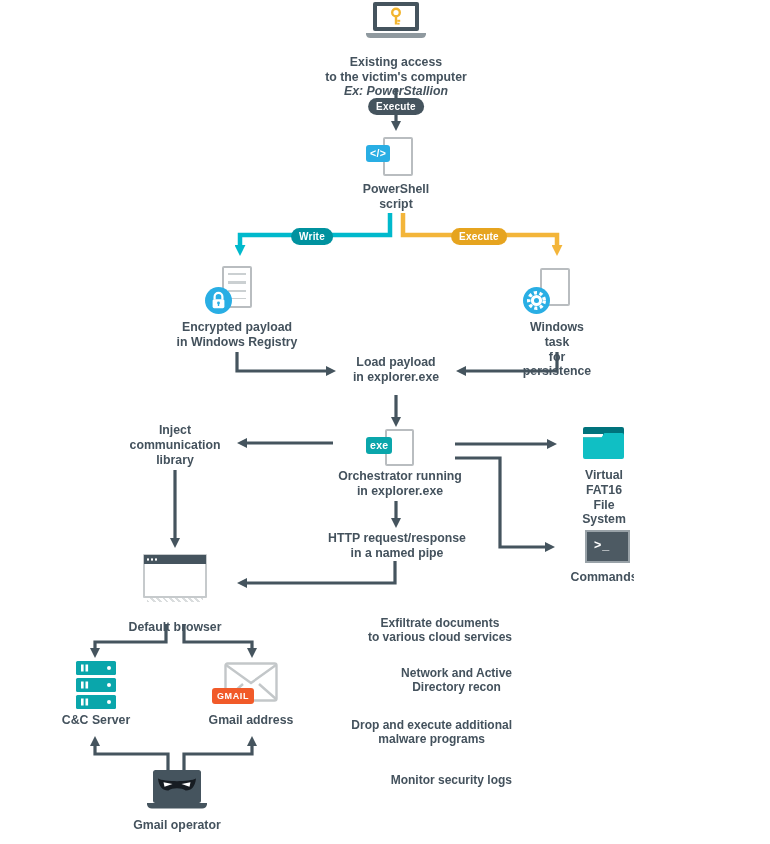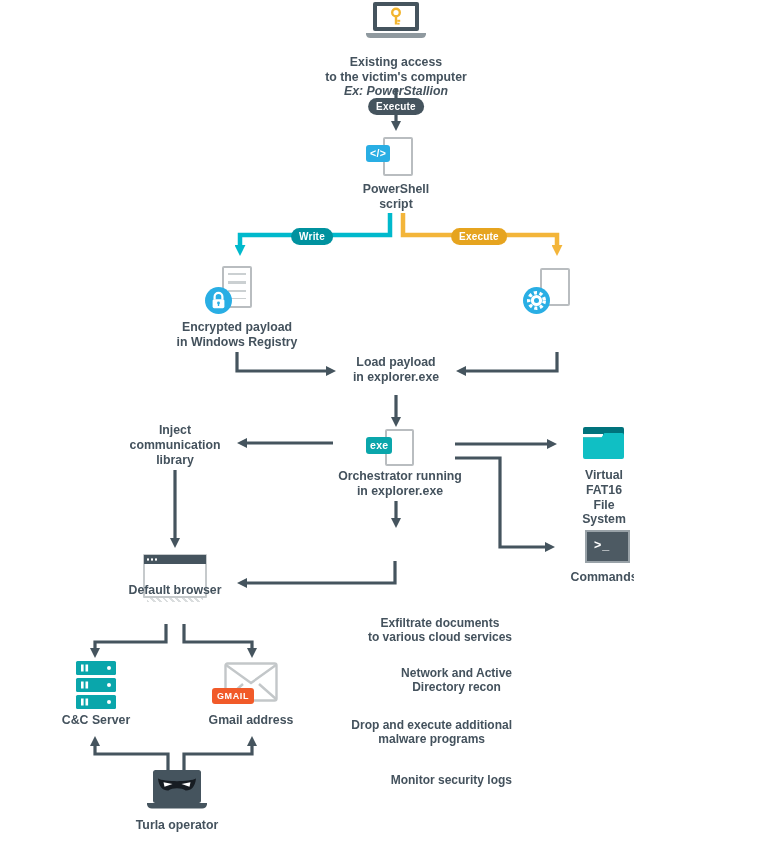--- a/index.html
+++ b/index.html
@@ -126,20 +126,22 @@
   <div class="grp">
     <div class="doc" style="left:540px;top:268px;width:26px;height:34px"></div>
     <div class="circ" style="left:523px;top:287px">
       <svg width="27" height="27" viewBox="0 0 27 27">
         <circle cx="13.5" cy="13.5" r="7.8" fill="none" stroke="#fff" stroke-width="3.4" stroke-dasharray="3.1,2.55"></circle>
         <circle cx="13.5" cy="13.5" r="5.6" fill="#fff"></circle>
         <circle cx="13.5" cy="13.5" r="2.5" class="f-cyan"></circle>
       </svg>
     </div>
   </div>
+  <div class="lbl" style="left:557px;top:320px">Windows task
+for persistence</div>
 
   <div class="lbl" style="left:396px;top:355px">Load payload
 in explorer.exe</div>
 
   <div class="grp">
     <div class="doc" style="left:385px;top:429px;width:25px;height:33px"></div>
     <div class="badge" style="left:366px;top:437px;background:var(--icon-teal)">exe</div>
   </div>
   <div class="lbl" style="left:400px;top:469px">Orchestrator running
 in explorer.exe</div>
@@ -149,30 +151,32 @@
 library</div>
 
   <svg class="icon" style="left:580px;top:422px" width="48" height="40" viewBox="0 0 48 40">
     <rect x="3" y="5" width="41" height="14" rx="2" class="f-folderdark"></rect>
     <rect x="3" y="12" width="20" height="3.5" fill="#fff"></rect>
     <path d="M3,15.5 h18.5 l2.8,-4.5 h17.7 a2,2 0 0 1 2,2 v22 a2,2 0 0 1 -2,2 h-37 a2,2 0 0 1 -2,-2 z" class="f-folder"></path>
   </svg>
   <div class="lbl" style="left:604px;top:468px">Virtual FAT16
 File System</div>
 
+  <div class="lbl" style="left:397px;top:531px">HTTP request/response
+in a named pipe</div>
 
   <div class="term">
     <span>&gt;_</span>
   </div>
   <div class="lbl" style="left:604px;top:570px">Commands</div>
 
   <div class="bwin">
     <div class="bbar"></div>
   </div>
-  <div class="lbl" style="left:175px;top:583px">Default browser</div>
+  <div class="lbl" style="left:175px;top:620px">Default browser</div>
 
   <svg class="icon" style="left:74px;top:661px" width="44" height="50" viewBox="0 0 44 50">
     <g>
       <rect x="2" y="0" width="40" height="14" rx="1.5" class="f-iconteal"></rect>
       <rect x="7" y="3.5" width="2.6" height="7" fill="#fff"></rect>
         <rect x="11.5" y="3.5" width="2.6" height="7" fill="#fff"></rect>
       <circle cx="35" cy="7" r="2" fill="#fff"></circle>
       <rect x="2" y="17" width="40" height="14" rx="1.5" class="f-iconteal"></rect>
       <rect x="7" y="20.5" width="2.6" height="7" fill="#fff"></rect>
         <rect x="11.5" y="20.5" width="2.6" height="7" fill="#fff"></rect>
@@ -195,21 +199,21 @@
 
   <svg class="icon" style="left:144px;top:770px" width="66" height="44" viewBox="0 0 66 44">
     <rect x="9" y="0" width="48" height="33" rx="2.5" class="f-slate"></rect>
     <g>
       <path d="M14,8.5 C20,12 46,12 52,8.5 C51,17.5 46.5,21 41.5,20.5 C38,17.5 28,17.5 24.5,20.5 C19.5,21 15,17.5 14,8.5 Z" fill="#161C22"></path>
       <path d="M19.5,12.2 L28.5,14 L20.5,16.8 Z" fill="#fff"></path>
       <path d="M46.5,12.2 L37.5,14 L45.5,16.8 Z" fill="#fff"></path>
     </g>
     <path d="M3,33 h60 v1.5 a5,5 0 0 1 -5,4 h-50 a5,5 0 0 1 -5,-4 z" class="f-slate"></path>
   </svg>
-  <div class="lbl" style="left:177px;top:818px">Turla operator</div>
+  <div class="lbl" style="left:177px;top:818px">Gmail operator</div>
 
   <div class="task" style="top:616px">Exfiltrate documents
 to various cloud services</div>
   <div class="task" style="top:718px">Drop and execute additional
 malware programs</div>
   <div class="task" style="top:666px">Network and Active
 Directory recon</div>
   <div class="task" style="top:773px">Monitor security logs</div>
 
 </div>

